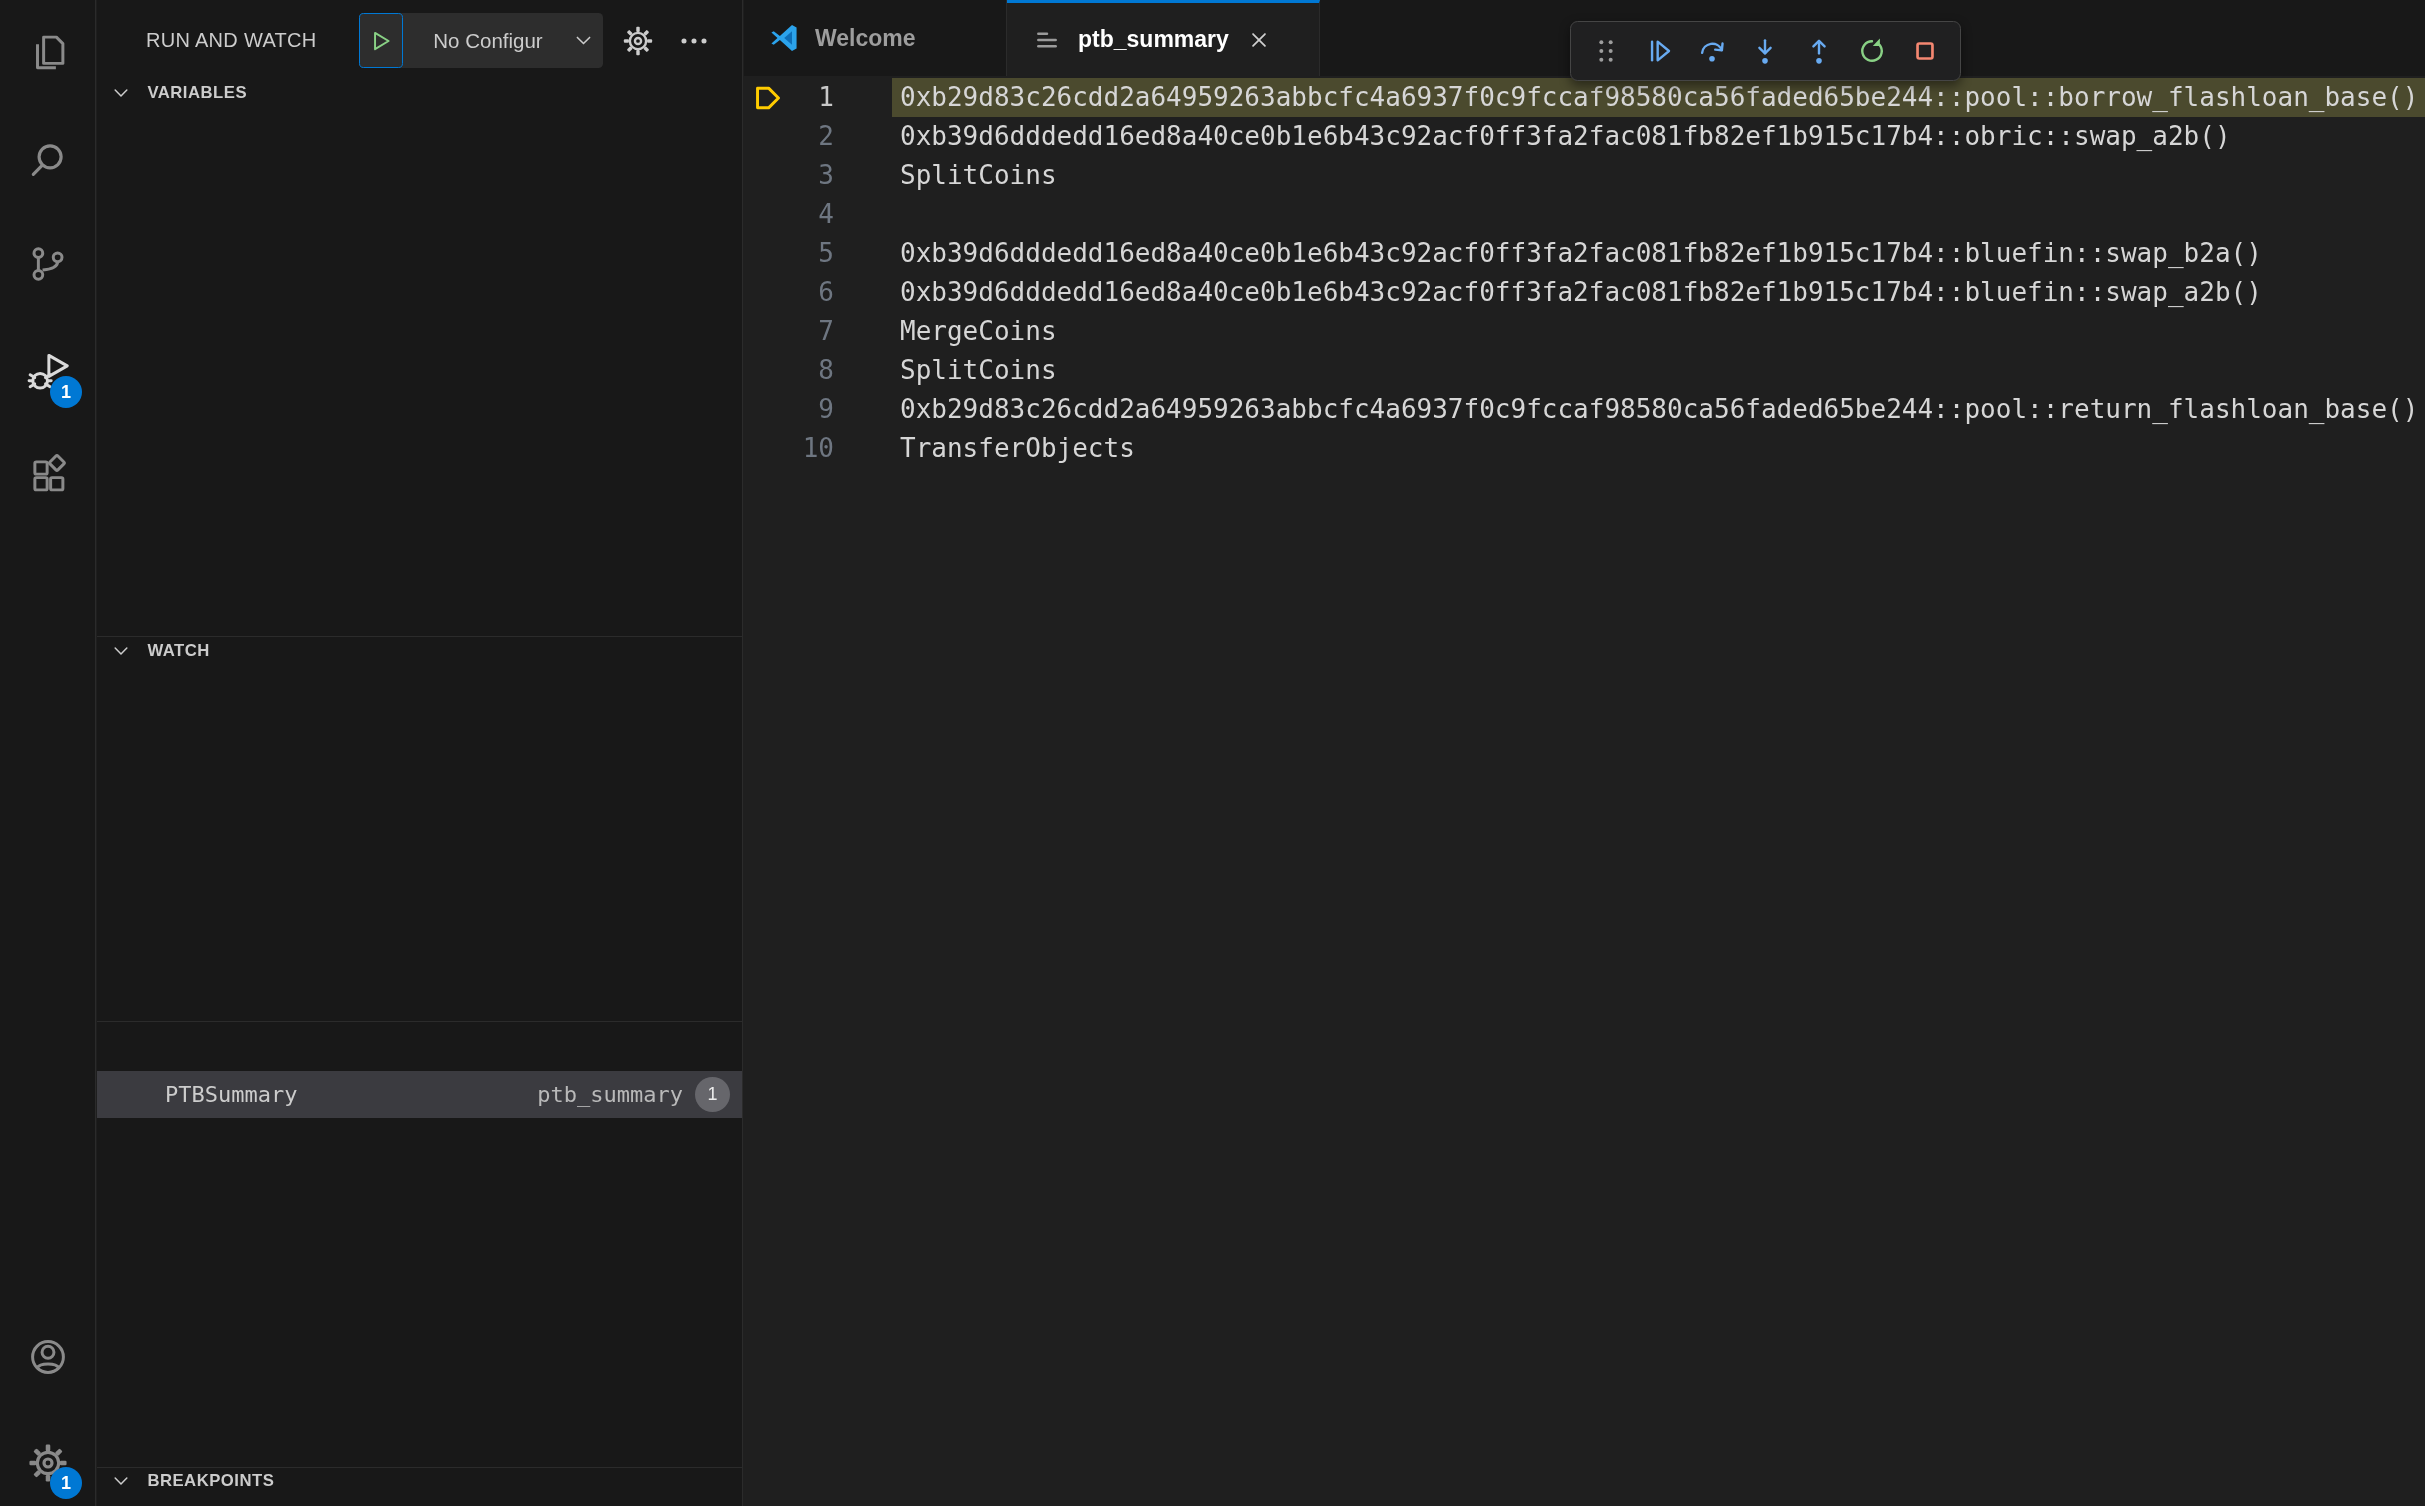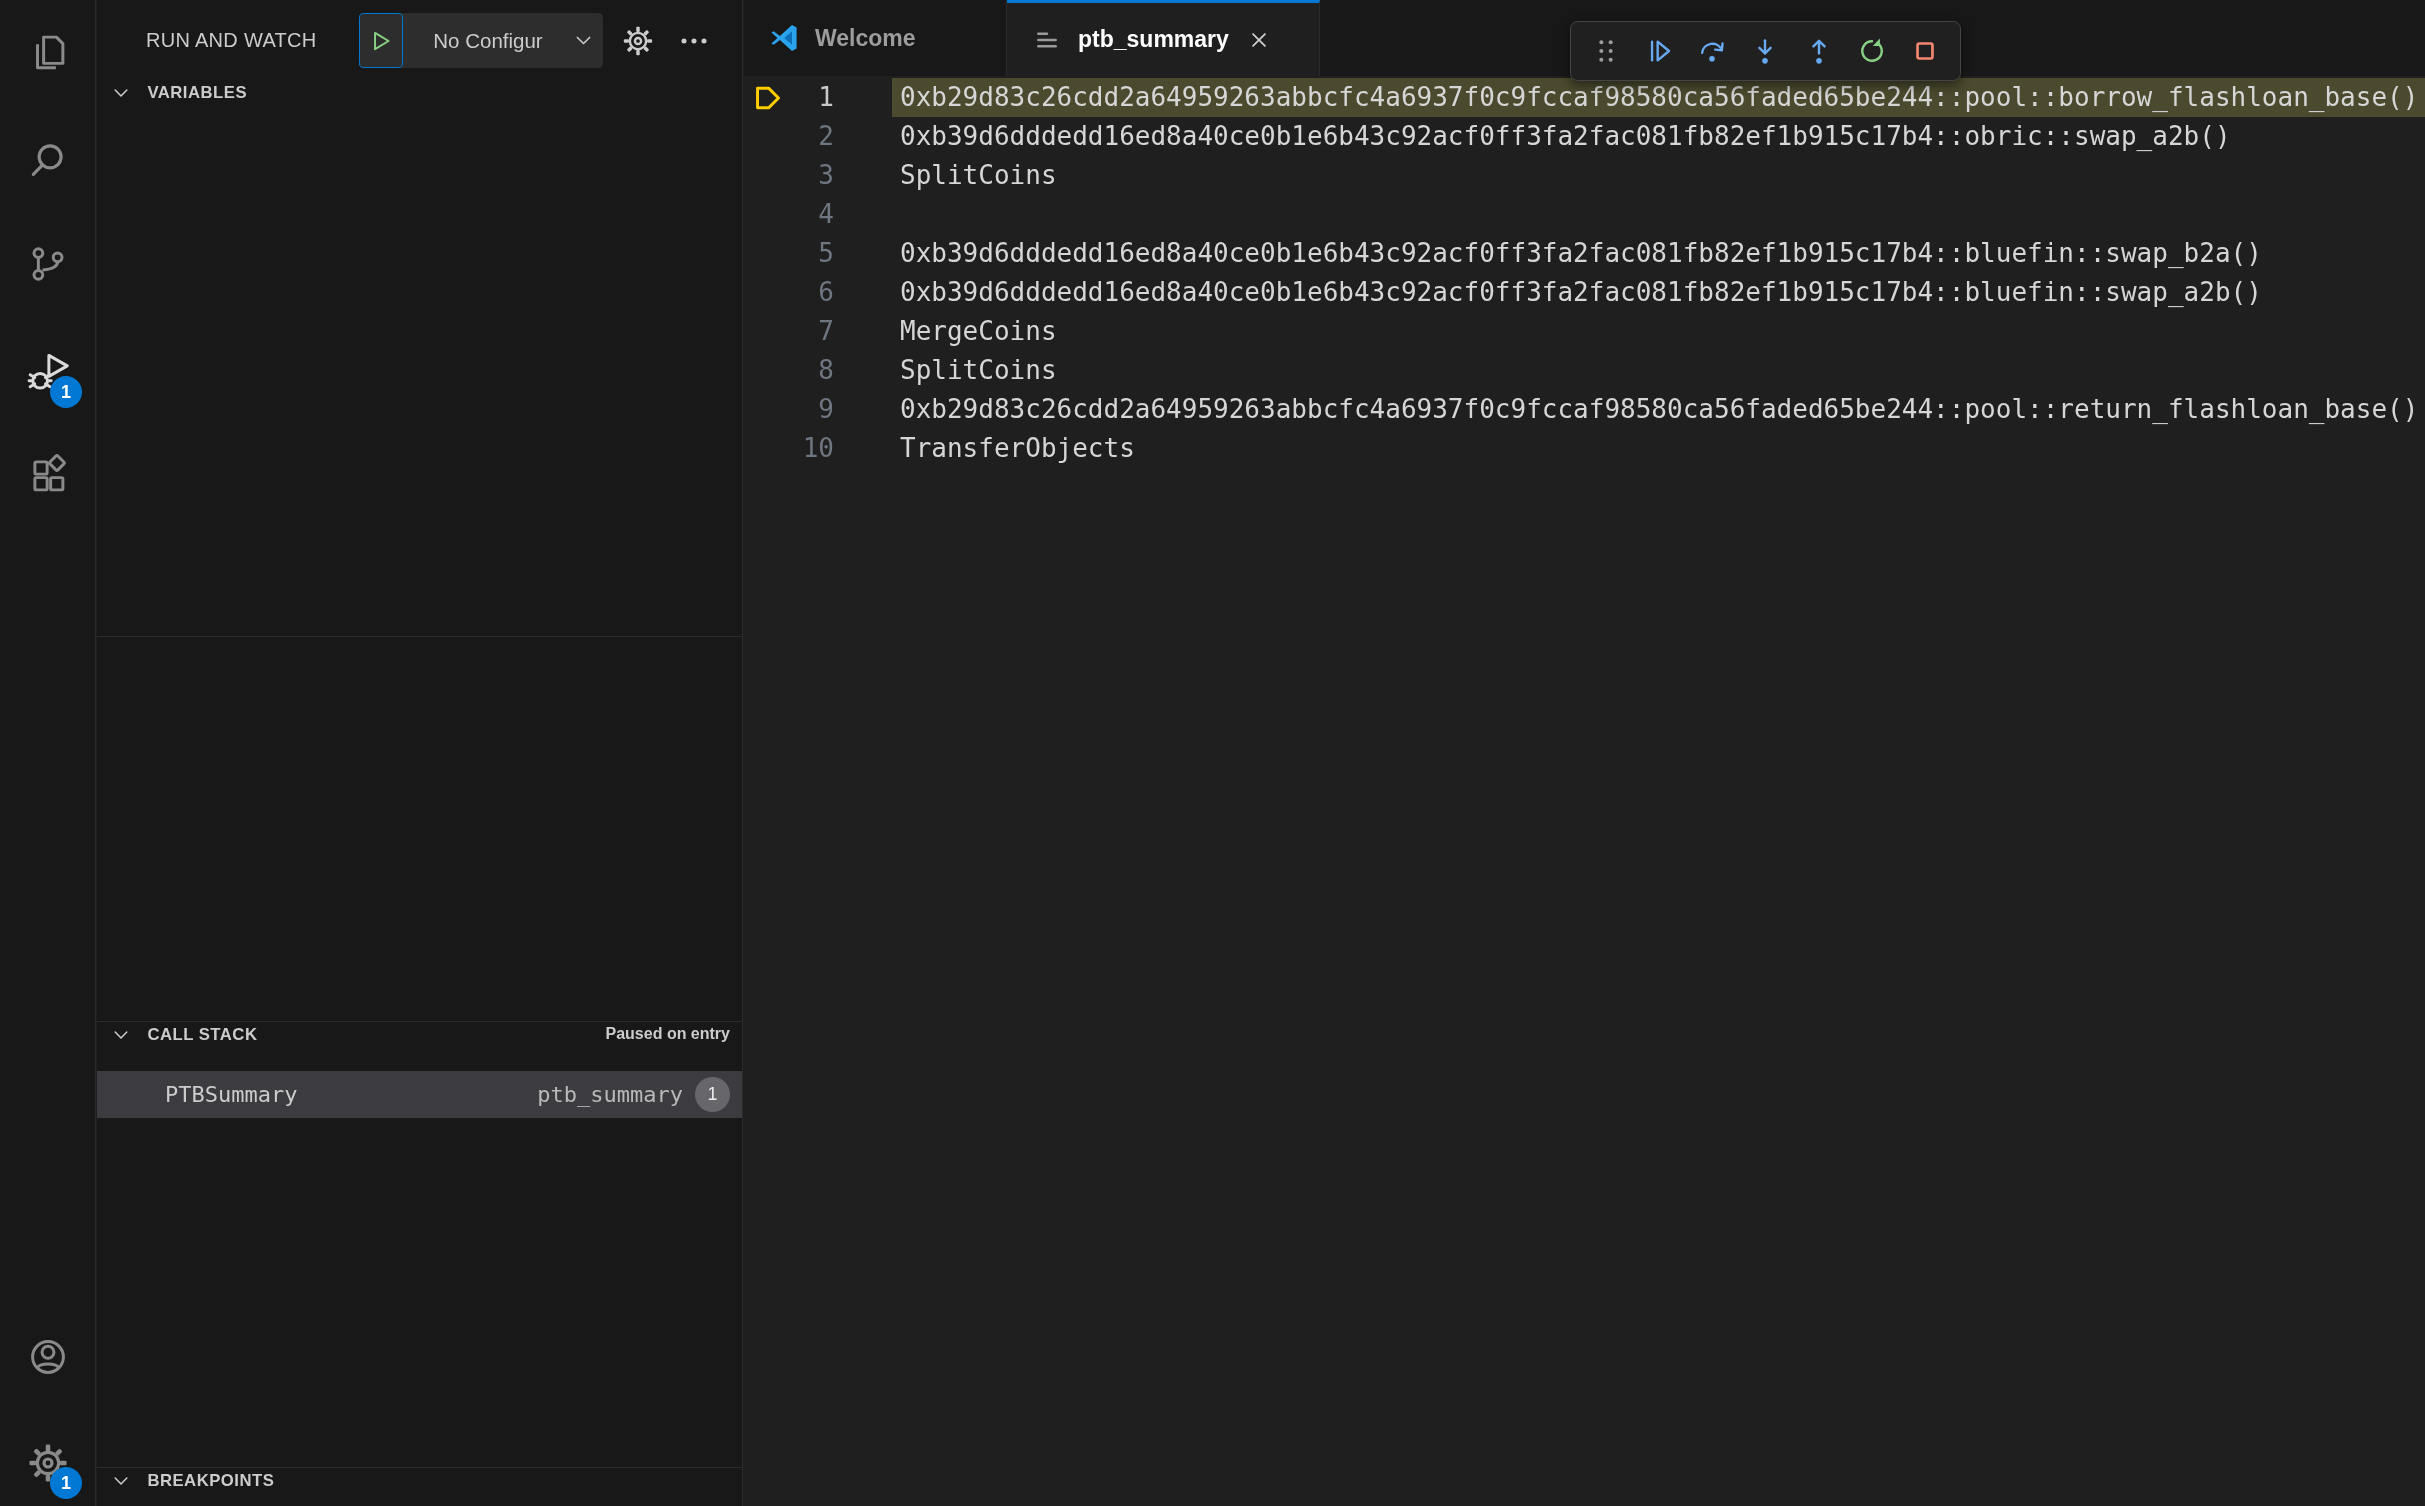--- a/index.html
+++ b/index.html
@@ -290,29 +290,28 @@
     </div>
 
     <div class="section-header" style="top:83px">
       <svg class="twisty" viewBox="0 0 26 26" width="20" height="20">
           <use href="#i-chevron"></use>
         </svg>
       <span class="sec-label">VARIABLES</span>
     </div>
 
     <div class="sep" style="top:636px"></div>
-
-    <div class="sep" style="top:1021px"></div>
-    <div class="section-header" style="top:1025px">
+    <div class="section-header" style="top:641px">
       <svg class="twisty" viewBox="0 0 26 26" width="20" height="20">
           <use href="#i-chevron"></use>
         </svg>
-      <span class="sec-label">CALL STACK</span>
-      <span class="sec-status">Paused on entry</span>
-    </div>
+      <span class="sec-label">WATCH</span>
+    </div>
+
+    <div class="sep" style="top:1021px"></div>
     <div class="frame-row">
       <span class="frame-name">PTBSummary</span>
       <span class="frame-file">ptb_summary</span>
       <span class="frame-badge">1</span>
     </div>
 
     <div class="sep" style="top:1467px"></div>
     <div class="section-header" style="top:1471px">
       <svg class="twisty" viewBox="0 0 26 26" width="20" height="20">
           <use href="#i-chevron"></use>

